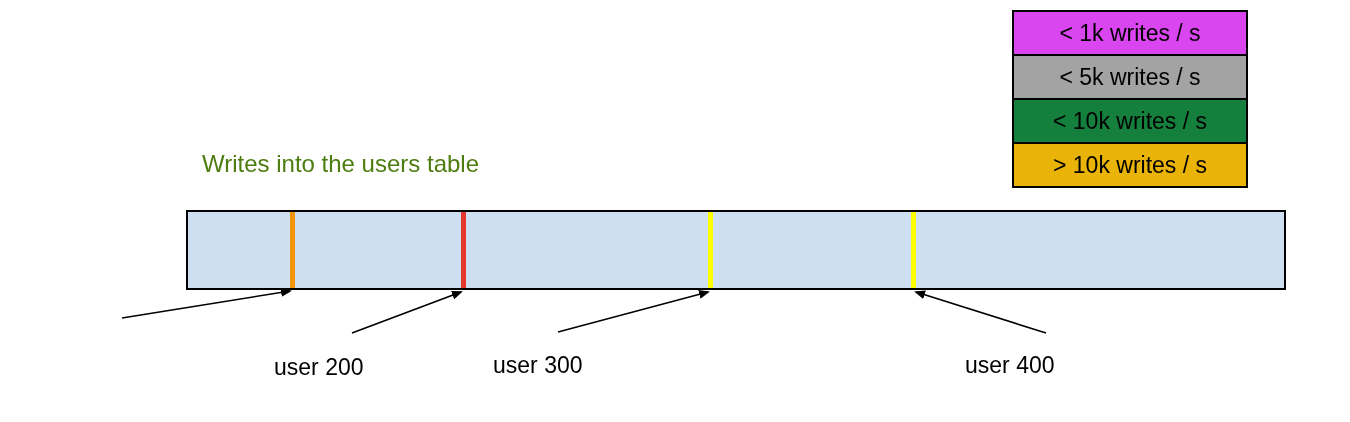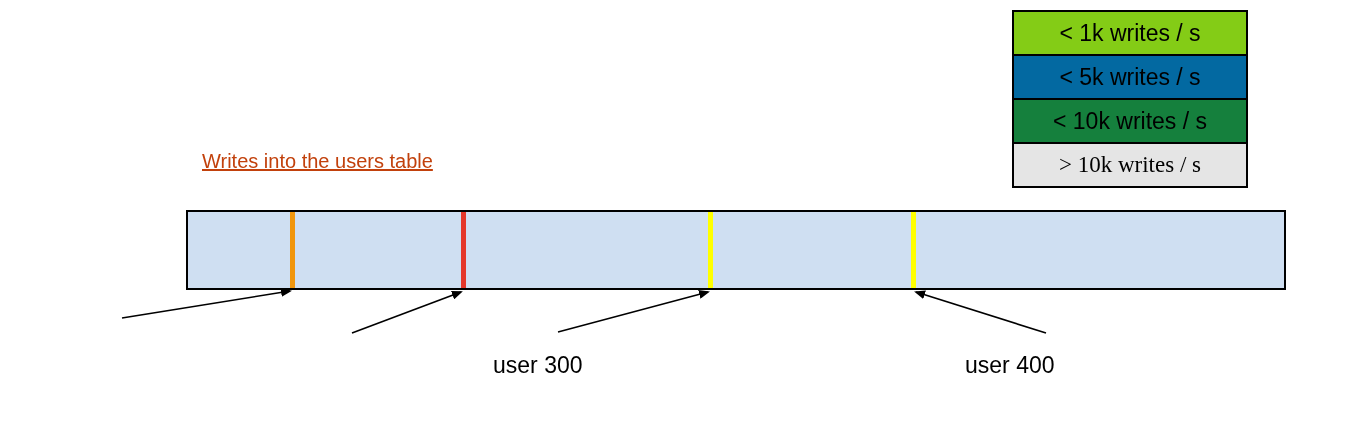--- a/index.html
+++ b/index.html
@@ -12,24 +12,23 @@
     position: relative;
     width: 1350px;
     height: 422px;
     background: #ffffff;
     overflow: hidden;
   }
   .diagram-title {
     position: absolute;
     left: 202px;
     top: 150px;
-    font-size: 20px;
-    color: #c2410c;
+    font-size: 24px;
+    color: #4d7c0f;
     white-space: nowrap;
-    text-decoration: underline;
   }
   .bar {
     position: absolute;
     left: 186px;
     top: 210px;
     width: 1100px;
     height: 80px;
     border: 2px solid #000000;
     box-sizing: border-box;
   }
@@ -98,31 +97,32 @@
       <marker id="arrowhead" markerWidth="11" markerHeight="9" refX="9" refY="4.5" orient="auto" markerUnits="userSpaceOnUse">
         <path d="M0,0 L11,4.5 L0,9 z" fill="#000000"></path>
       </marker>
     </defs>
     <line x1="122" y1="318" x2="290" y2="291" stroke="#000000" stroke-width="1.6" marker-end="url(#arrowhead)"></line>
     <line x1="352" y1="333" x2="461" y2="292" stroke="#000000" stroke-width="1.6" marker-end="url(#arrowhead)"></line>
     <line x1="558" y1="332" x2="708" y2="292" stroke="#000000" stroke-width="1.6" marker-end="url(#arrowhead)"></line>
     <line x1="1046" y1="333" x2="916" y2="292" stroke="#000000" stroke-width="1.6" marker-end="url(#arrowhead)"></line>
   </svg>
 
+  <div class="user-label label-user-200">user 200</div>
   <div class="user-label label-user-300">user 300</div>
   <div class="user-label label-user-400">user 400</div>
 
   <div class="legend">
-    <div class="legend-row" style="background-color: #84cc16; text-align: center;">
+    <div class="legend-row" style="background-color: #d946ef; text-align: center;">
       <span>&lt; 1k writes / s</span>
     </div>
-    <div class="legend-row" style="background-color: #0369a1;">
+    <div class="legend-row" style="background-color: #a3a3a3;">
       <span>&lt; 5k writes / s</span>
     </div>
     <div class="legend-row" style="background-color: #15803d;">
       <span>&lt; 10k writes / s</span>
     </div>
-    <div class="legend-row" style="background-color: #e5e5e5; font-family: Liberation Serif, serif;">
+    <div class="legend-row" style="background-color: #eab308;">
       <span>&gt; 10k writes / s</span>
     </div>
   </div>
 
 </div>
 
 </body></html>

